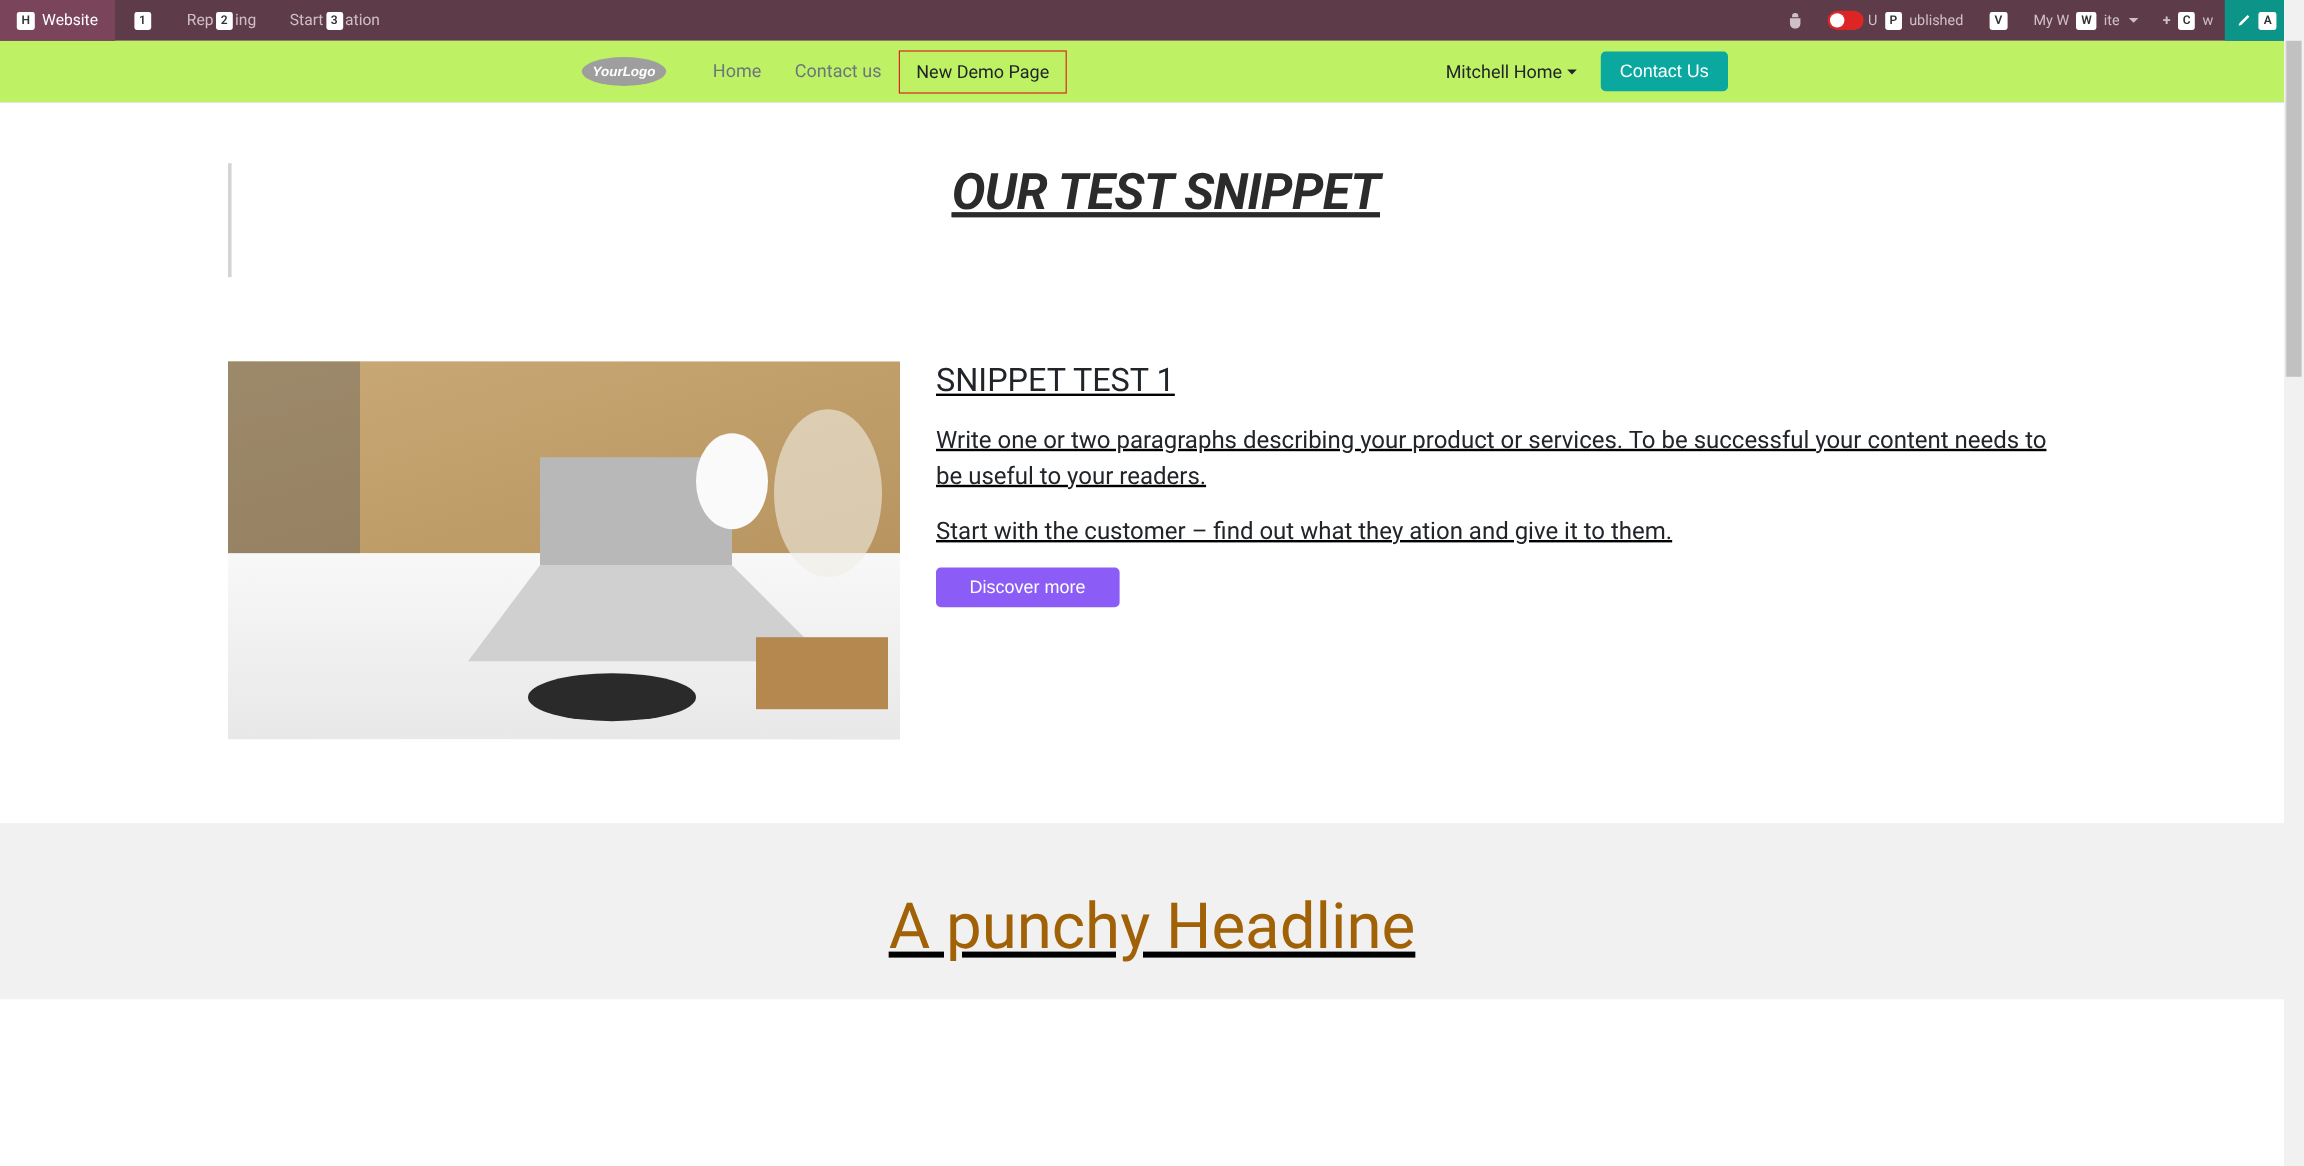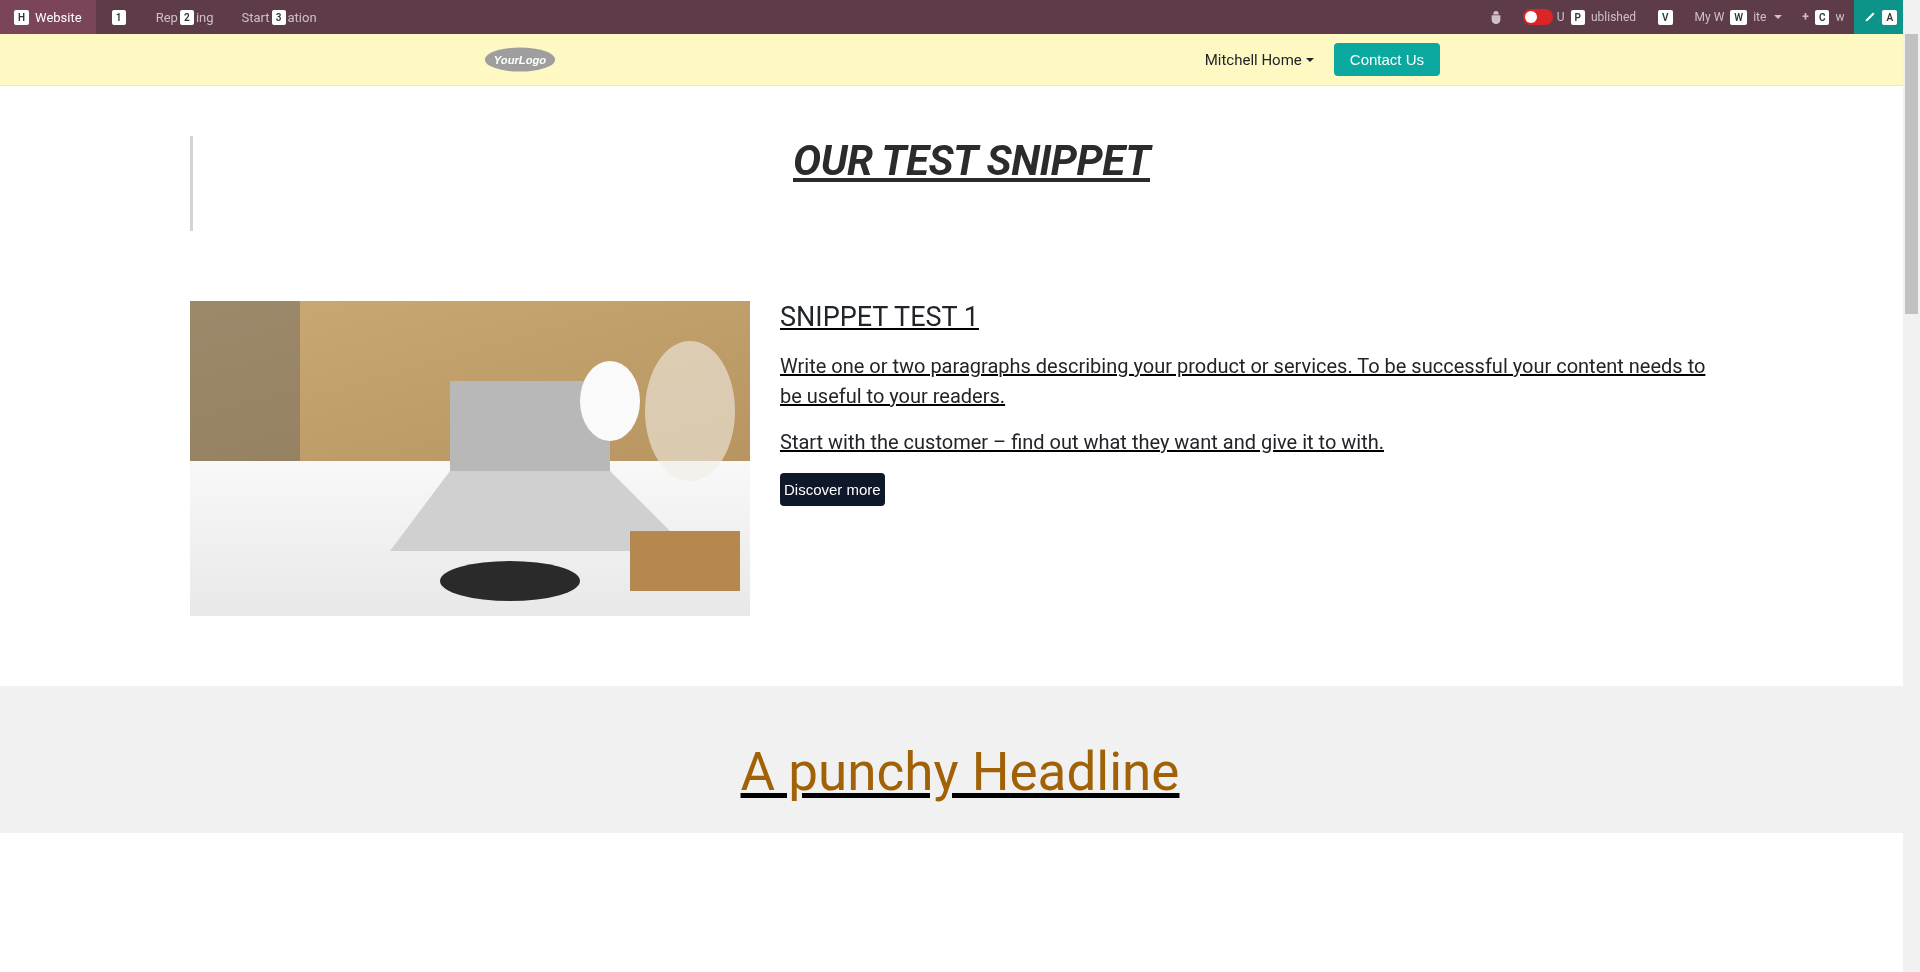--- a/index.html
+++ b/index.html
@@ -121,21 +121,21 @@
       content: '+';
       font-weight: bold;
     }
     .pencil-icon {
       width: 12px;
       height: 12px;
     }
 
     
     .site-header {
-      background: #fef9c3;
+      background: #bef264;
       border-bottom: 1px solid #e5e5e5;
       height: 52px;
       display: flex;
       align-items: center;
       padding: 0 0;
     }
     .site-header-inner {
       max-width: 1340px;
       margin: 0 auto;
       width: 100%;
@@ -233,24 +233,24 @@
       color: #212529;
       margin-bottom: 18px;
     }
     .snippet-text p {
       font-size: 20px;
       color: #212529;
       line-height: 1.5;
       margin-bottom: 16px;
     }
     .discover-btn {
-      background: #0f172a;
+      background: #8b5cf6;
       color: #fff;
       border: none;
-      padding: 8px 4px;
+      padding: 8px 28px;
       font-size: 15px;
       border-radius: 4px;
       cursor: pointer;
     }
 
     .headline-section {
       background: #f1f1f1;
       padding: 55px 0 30px;
       text-align: center;
     }
@@ -336,20 +336,25 @@
     </div>
   </div>
 </div>
 
 <div class="site-header">
   <div class="site-header-inner">
     <svg class="logo" viewBox="0 0 100 35">
       <ellipse cx="50" cy="17" rx="44" ry="15" fill="#9e9e9e"></ellipse>
       <text x="50" y="22" font-family="Arial" font-size="14" font-weight="bold" font-style="italic" fill="#fff" text-anchor="middle">YourLogo</text>
     </svg>
+    <div class="nav-links">
+      <span class="nav-link">Home</span>
+      <span class="nav-link">Contact us</span>
+      <span class="nav-link highlighted">New Demo Page</span>
+    </div>
     <div class="header-right">
       <div class="user-menu">
         <span>Mitchell Home</span>
         <span class="chevron-down"></span>
       </div>
       <button class="contact-btn">Contact Us</button>
     </div>
   </div>
 </div>
 
@@ -380,21 +385,21 @@
         <polygon points="260,80 420,80 420,170 260,170" fill="#b8b8b8"></polygon>
         <ellipse cx="500" cy="110" rx="45" ry="70" fill="#f0ede5" opacity="0.6"></ellipse>
         <rect x="440" y="230" width="110" height="60" fill="#b58850"></rect>
         <ellipse cx="320" cy="280" rx="70" ry="20" fill="#2a2a2a"></ellipse>
         <ellipse cx="420" cy="100" rx="30" ry="40" fill="#fafafa"></ellipse>
       </svg>
     </div>
     <div class="snippet-text">
       <h2>SNIPPET TEST 1</h2>
       <p>Write one or two paragraphs describing your product or services. To be successful your content needs to be useful to your readers.</p>
-      <p>Start with the customer – find out what they want and give it to with.</p>
+      <p>Start with the customer – find out what they ation and give it to them.</p>
       <button class="discover-btn">Discover more</button>
     </div>
   </div>
 
   <div class="headline-section">
     <h1>A punchy Headline</h1>
   </div>
 </div>
 
 <div class="scrollbar-track">

